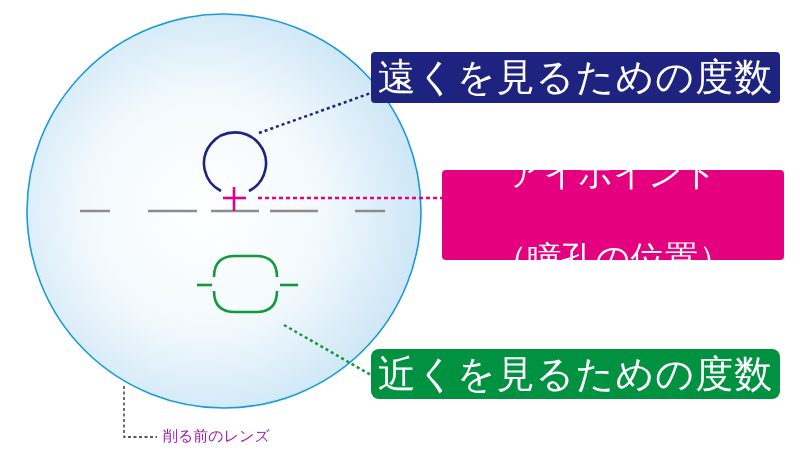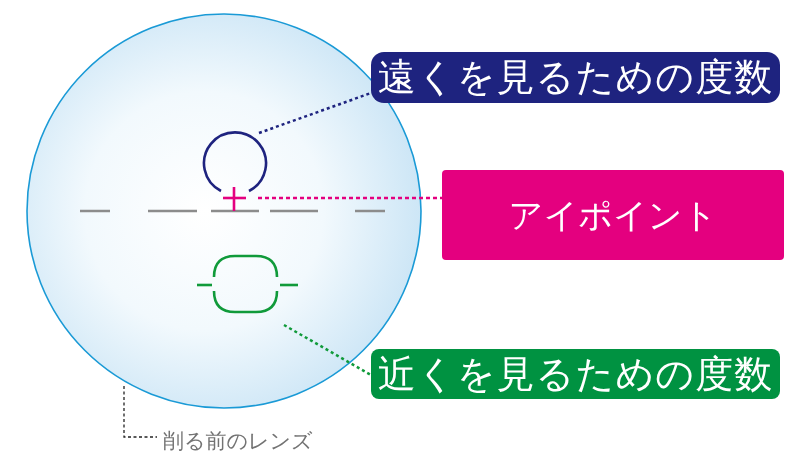--- a/index.html
+++ b/index.html
@@ -32,21 +32,20 @@
       box-sizing: border-box;
       white-space: nowrap;
     }
     .label-box.far {
       left: 371px;
       top: 52px;
       width: 409px;
       height: 51px;
       font-size: 38px;
       letter-spacing: 1px;
-      border-radius: 13px;
     }
     .label-box.eye {
       left: 442px;
       top: 170px;
       width: 342px;
       height: 90px;
       font-size: 34px;
       line-height: 40px;
       flex-direction: column;
     }
@@ -55,22 +54,22 @@
       top: 349px;
       width: 409px;
       height: 50px;
       font-size: 38px;
       letter-spacing: 1px;
     }
     .caption {
       position: absolute;
       left: 163px;
       top: 427px;
-      font-size: 21px;
-      color: #737373;
+      font-size: 15px;
+      color: #a21caf;
       white-space: nowrap;
     }
   </style>
 </head>
 <body>
 
 <svg id="diagram" width="800" height="466" viewBox="0 0 800 466" xmlns="http://www.w3.org/2000/svg">
   <defs>
     <radialGradient id="lensGrad" cx="45%" cy="50%" r="55%">
       <stop offset="0%" stop-color="#ffffff"></stop>
@@ -109,19 +108,20 @@
 
   <path d="M 124 386 L 124 437 L 157 437" fill="none" stroke="#222222" stroke-width="1.3" stroke-dasharray="3,2.5"></path>
 </svg>
 
 <div class="label-box far" style="background:#1e237f;">
   <span>遠くを見るための度数</span>
 </div>
 
 <div class="label-box eye" style="background:#e4007f;gap:45px;">
   <span>アイポイント</span>
+  <span>（瞳孔の位置）</span>
 </div>
 
 <div class="label-box near" style="background:#009241;border-radius:8px;">
   <span>近くを見るための度数</span>
 </div>
 
 <div class="caption">削る前のレンズ</div>
 
 </body></html>

